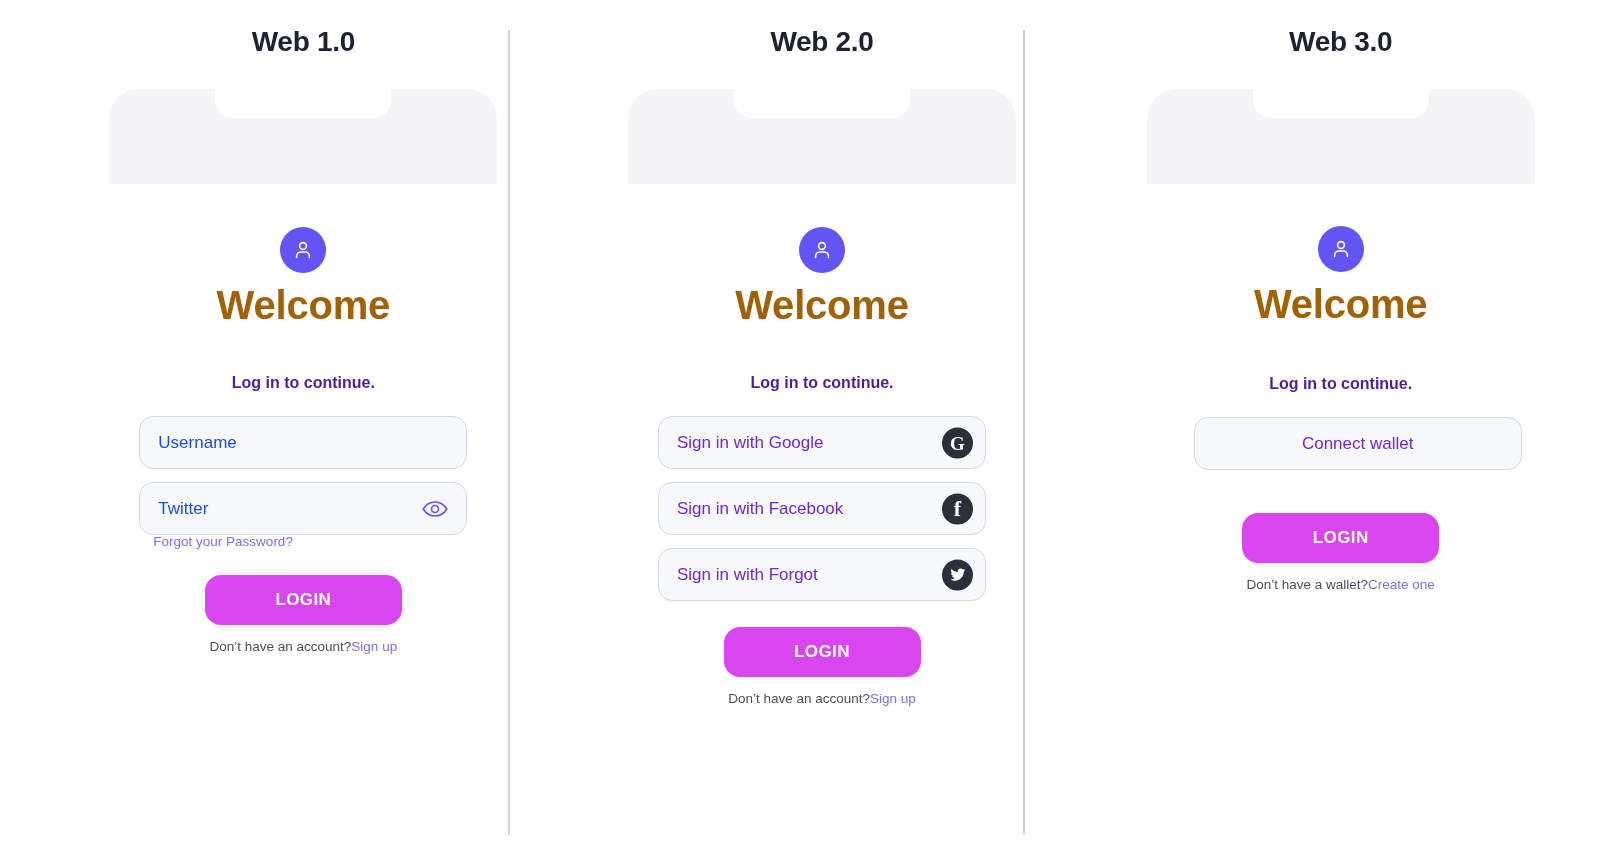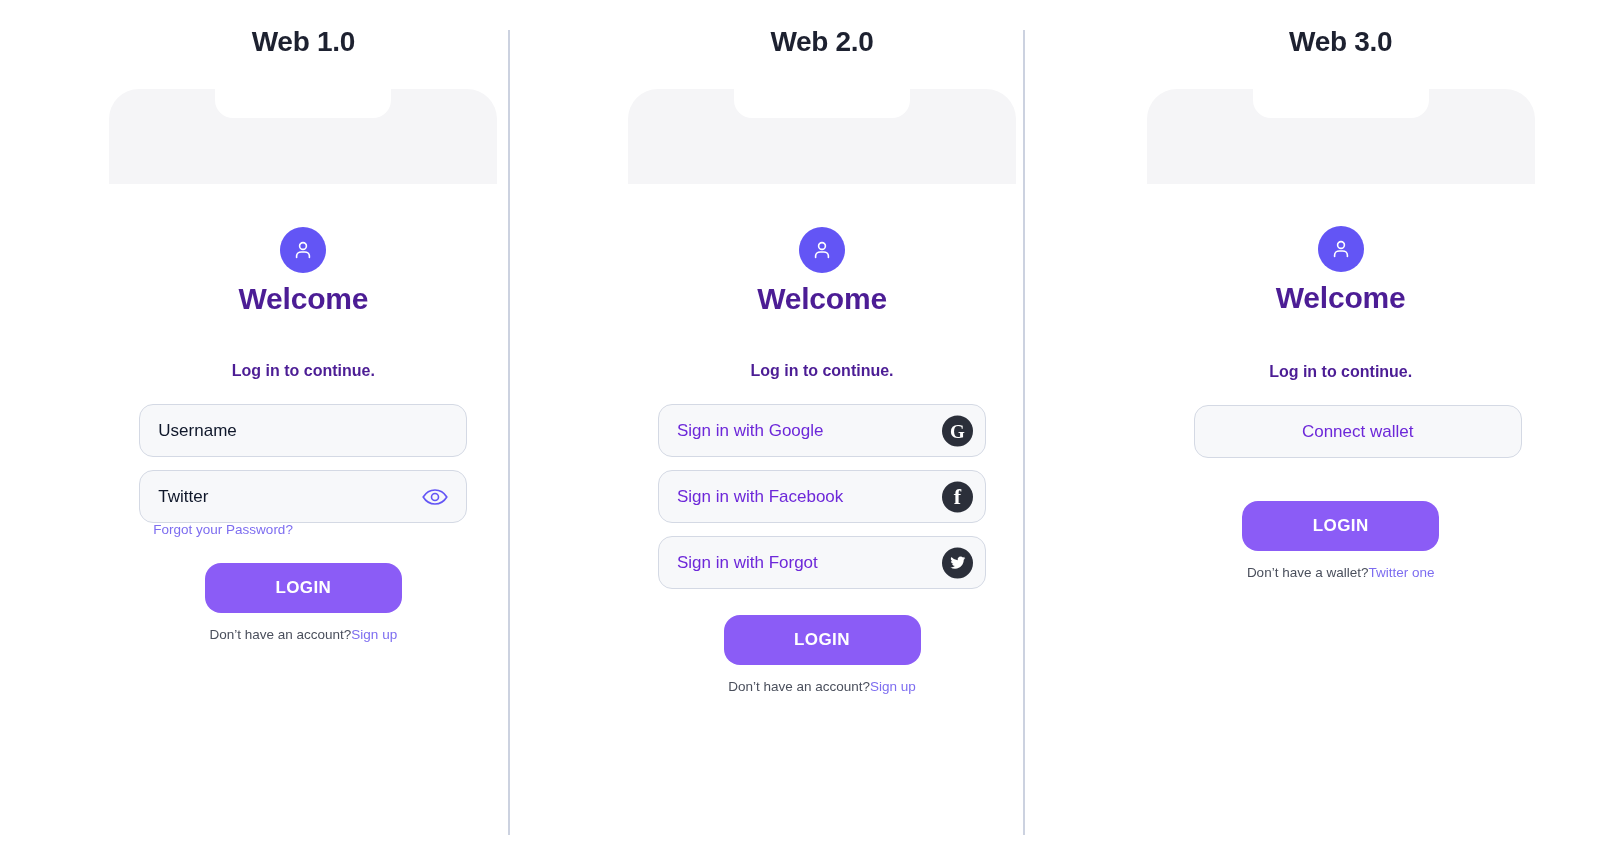--- a/index.html
+++ b/index.html
@@ -78,23 +78,23 @@
     border-radius: 50%;
     background: #6355f5;
     display: flex;
     align-items: center;
     justify-content: center;
   }
   .avatar svg { display: block; }
 
   .welcome {
     margin-top: 8px;
-    font-size: 30px;
-    font-weight: bold;
-    color: #4c1d95;
+    font-size: 40px;
+    font-weight: bold;
+    color: #a16207;
     letter-spacing: -0.2px;
     line-height: 1.2;
   }
 
   .subtitle {
     margin-top: 46px;
     font-size: 16px;
     color: #4c1d95;
     line-height: 1;
     font-weight: bold;
@@ -110,21 +110,21 @@
     border-radius: 14px;
     background: #f7f8fa;
     display: flex;
     align-items: center;
     padding: 0 18px;
   }
   .field + .field { margin-top: 13px; }
 
   .field-text {
     font-size: 17px;
-    color: #0f172a;
+    color: #1d4ed8;
     line-height: 1;
   }
   .field-text.dark { color: #6d28d9; }
 
   .field.centered { justify-content: center; margin-left: 34px; }
 
   .eye-icon {
     position: absolute;
     right: 18px;
     top: 50%;
@@ -169,21 +169,21 @@
     padding-left: 14px;
     line-height: 1;
   }
 
   .login-btn {
     margin-top: 26px;
     width: 197px;
     height: 50px;
     border: none;
     border-radius: 16px;
-    background: #8b5cf6;
+    background: #d946ef;
     color: #ffffff;
     font-family: "Liberation Sans", sans-serif;
     font-size: 17px;
     font-weight: bold;
     letter-spacing: 0.4px;
     cursor: pointer;
     display: flex;
     align-items: center;
     justify-content: center;
   }
@@ -321,17 +321,17 @@
     <div class="subtitle">Log in to continue.</div>
 
     <div class="field centered">
       <span class="field-text dark">Connect wallet</span>
     </div>
 
     <button class="login-btn">LOGIN</button>
 
     <div class="bottom-note">
       <span>Don’t have a wallet?</span>
-      <span class="link">Twitter one</span>
+      <span class="link">Create one</span>
     </div>
   </div>
 
 </div>
 
 </body></html>

